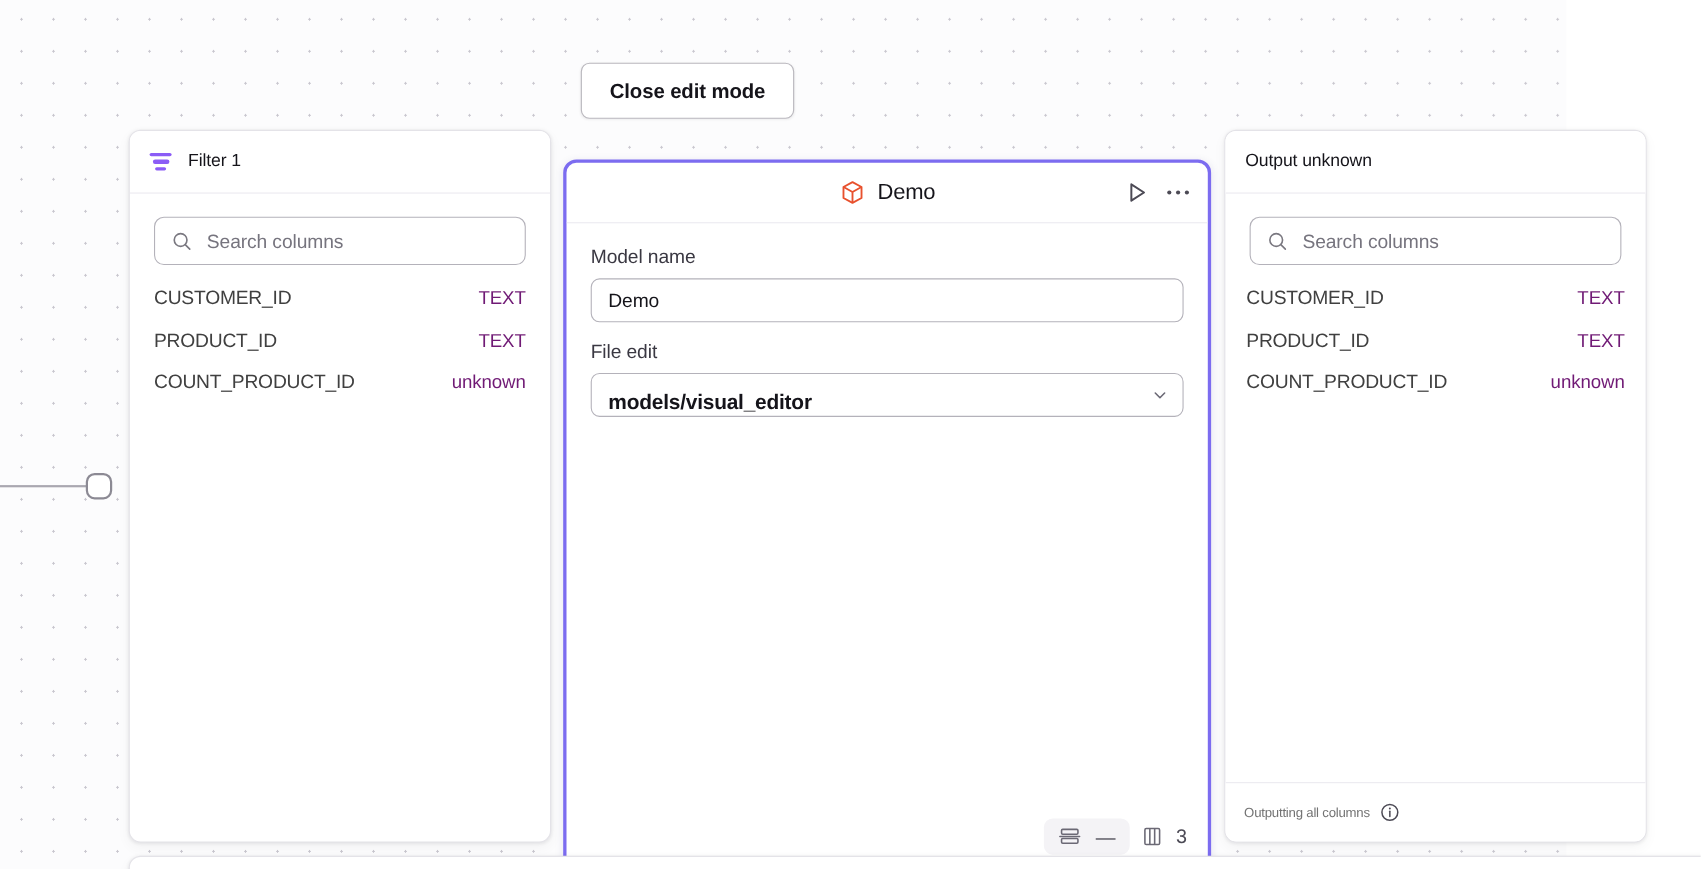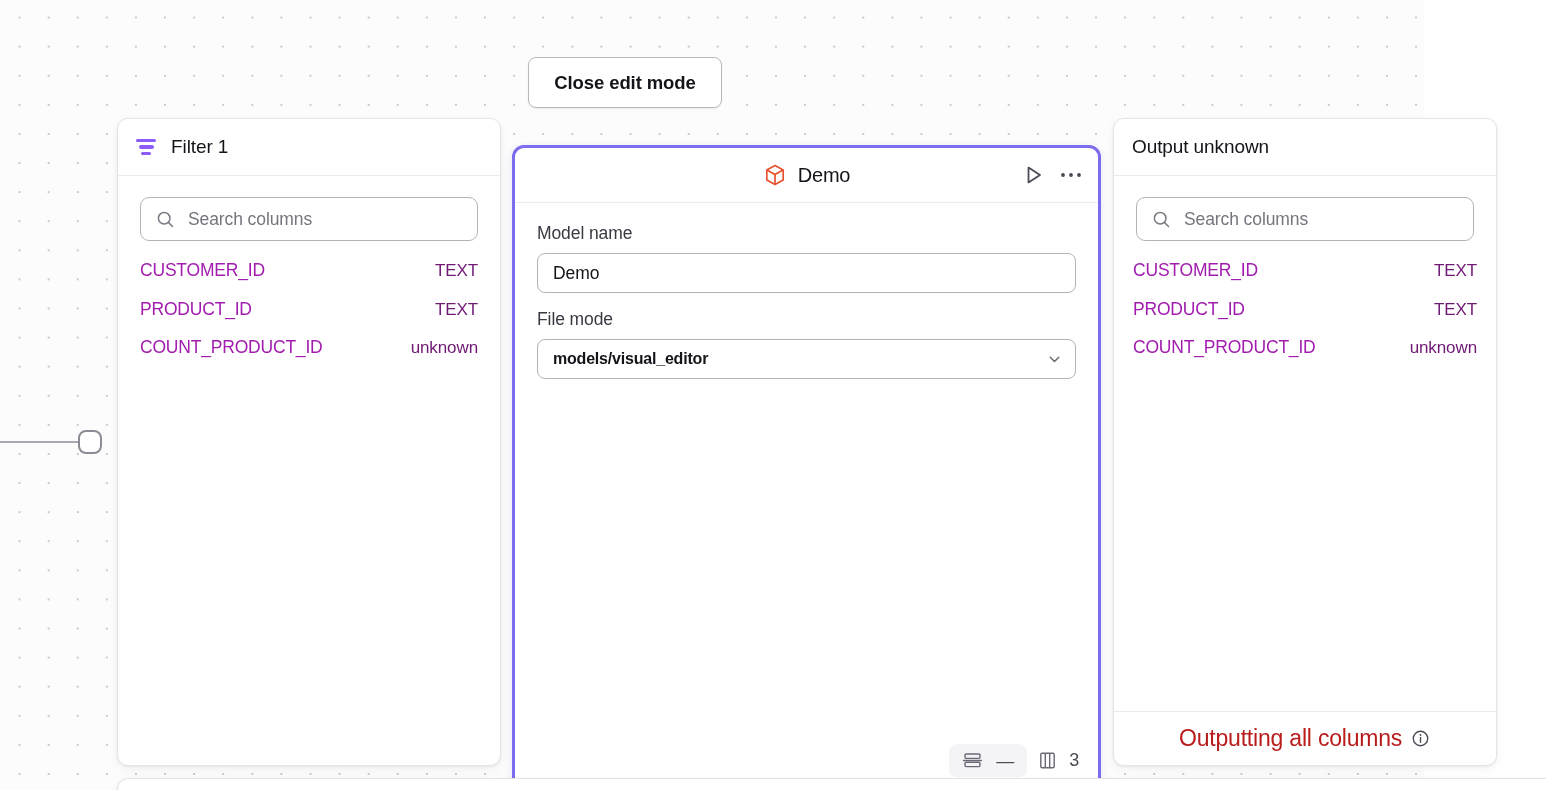--- a/index.html
+++ b/index.html
@@ -48,21 +48,21 @@
   }
   .panel-head {
     height: 57px;
     border-bottom: 1px solid #eceaf0;
     display: flex;
     align-items: center;
     padding: 0 18px;
     background: #ffffff;
   }
   .panel-title {
-    font-size: 19px;
+    font-size: 16px;
     color: #15141a;
     letter-spacing: -0.1px;
   }
 
   
   #panel-filter {
     left: 117px; top: 118px;
     width: 384px; height: 648px;
   }
   #filter-icon {
@@ -93,21 +93,21 @@
     color: #76747e;
     letter-spacing: -0.1px;
   }
 
   
   .col-list { margin-top: 19px; padding: 0 22px; }
   .col-row {
     display: flex; align-items: baseline; justify-content: space-between;
     height: 38.5px;
   }
-  .col-name { font-size: 17.5px; color: #a21caf; letter-spacing: -0.2px; }
+  .col-name { font-size: 17.5px; color: #404040; letter-spacing: -0.2px; }
   .col-type { font-size: 17px; color: #701a75; letter-spacing: -0.1px; }
 
   
   #panel-demo {
     left: 512px; top: 118px;
     width: 589px; height: 648px;
     border: 3px solid #7c6cf0;
     border-radius: 12px;
     box-shadow: 0 2px 8px rgba(40,30,110,0.10);
     margin-top: 27px;
@@ -152,22 +152,22 @@
     letter-spacing: -0.1px;
     background: #fff;
     outline: none;
   }
   .select-wrap { position: relative; }
   .select-box {
     width: 100%; height: 40px;
     border: 1px solid #b4b2ba;
     border-radius: 8px;
     padding: 0 34px 0 15px;
-    display: flex; align-items: center;
-    font-size: 16px;
+    display: flex; align-items: flex-end;
+    font-size: 19px;
     font-weight: bold;
     color: #15141a;
     letter-spacing: -0.2px;
     background: #fff;
     cursor: pointer;
   }
   .chev {
     position: absolute; right: 13px; top: 50%;
     transform: translateY(-50%);
     pointer-events: none;
@@ -197,21 +197,21 @@
   }
   #output-footer {
     position: absolute; left: 0; right: 0; bottom: 0;
     height: 54px;
     border-top: 1px solid #eceaf0;
     display: flex; align-items: center;
     padding: 0 17px;
     gap: 9px;
     background: #fff;
   }
-  #output-footer-label { font-size: 23px; color: #b91c1c; letter-spacing: -0.2px; margin-left: 48px; }
+  #output-footer-label { font-size: 12px; color: #737373; letter-spacing: -0.2px; }
 
   
   #edge-line {
     position: absolute;
     left: 0px; top: 441px;
     width: 80px; height: 2px;
     background: #a9a7b0;
   }
   #edge-handle {
     position: absolute;
@@ -299,21 +299,21 @@
         </span>
       </div>
     </div>
 
     <div id="demo-body">
       <label class="field-label">Model name</label>
       <input class="text-input" type="text" id="model-name-input" value="Demo" style="">
 
       <div class="spacer-16"></div>
 
-      <label class="field-label">File mode</label>
+      <label class="field-label">File edit</label>
       <div class="select-wrap">
         <div class="select-box">
           <span>models/visual_editor</span>
         </div>
         <svg class="chev" width="17" height="17" viewBox="0 0 20 20" fill="none">
           <path d="M5 8l5 5 5-5" stroke="#6b6975" stroke-width="1.7" stroke-linecap="round" stroke-linejoin="round"></path>
         </svg>
       </div>
     </div>
 

